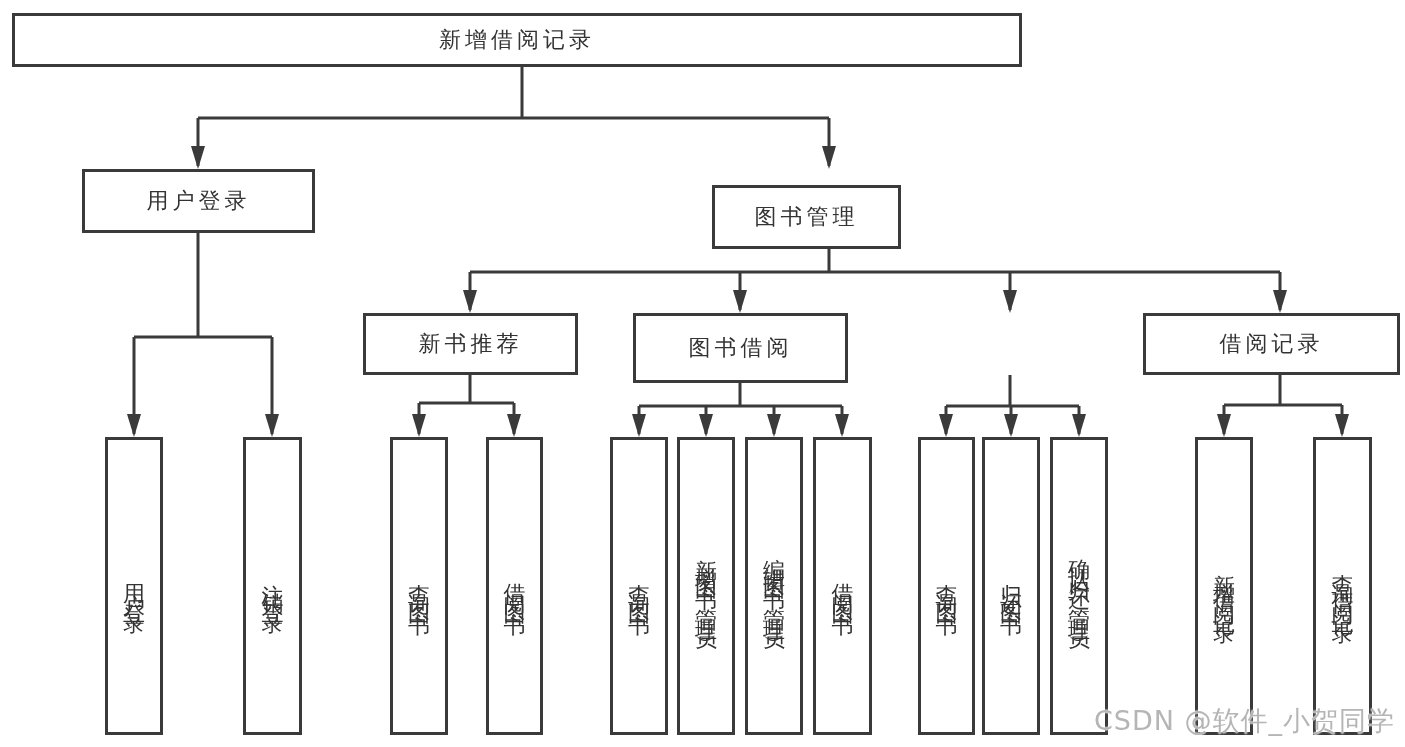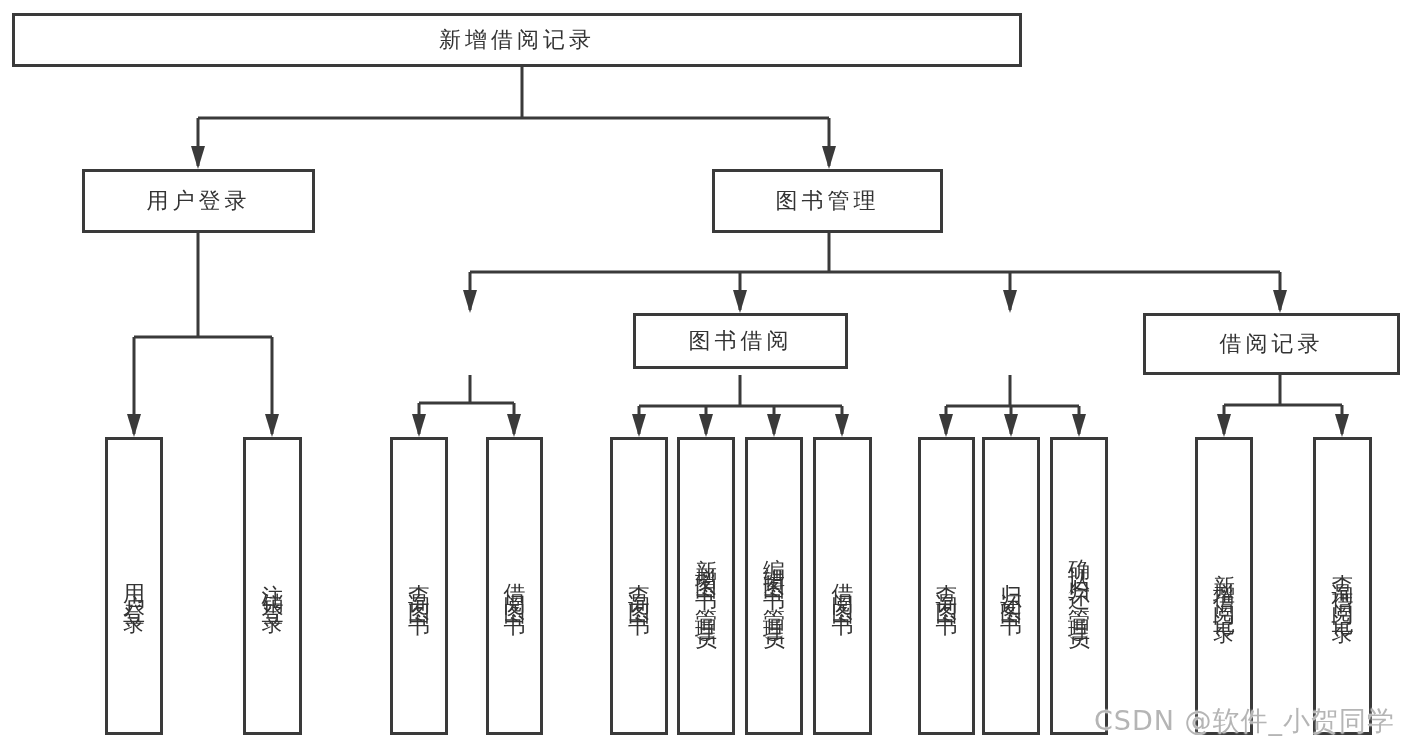--- a/index.html
+++ b/index.html
@@ -96,25 +96,28 @@
     </g>
   </svg>
 
   <div class="box hbox" style="left:12px;top:13px;width:1010px;height:54px">
     <span class="lbl">新增借阅记录</span>
   </div>
 
   <div class="box hbox" style="left:82px;top:169px;width:233px;height:64px">
     <span class="lbl">用户登录</span>
   </div>
-  <div class="box hbox" style="left:712px;top:169px;width:231px;height:64px">
+  <div class="box hbox" style="left:712px;top:185px;width:189px;height:64px">
     <span class="lbl">图书管理</span>
   </div>
 
-  <div class="box hbox" style="left:633px;top:313px;width:215px;height:56px">
+  <div class="box hbox" style="left:363px;top:313px;width:215px;height:62px">
+    <span class="lbl">新书推荐</span>
+  </div>
+  <div class="box hbox" style="left:633px;top:313px;width:215px;height:70px">
     <span class="lbl">图书借阅</span>
   </div>
   <div class="box hbox" style="left:1143px;top:313px;width:257px;height:62px">
     <span class="lbl">借阅记录</span>
   </div>
 
   <div class="box vbox" style="left:105px;top:437px;width:58px;height:298px">
     <span class="vlbl">用户登录</span>
   </div>
   <div class="box vbox" style="left:243px;top:437px;width:59px;height:298px">

